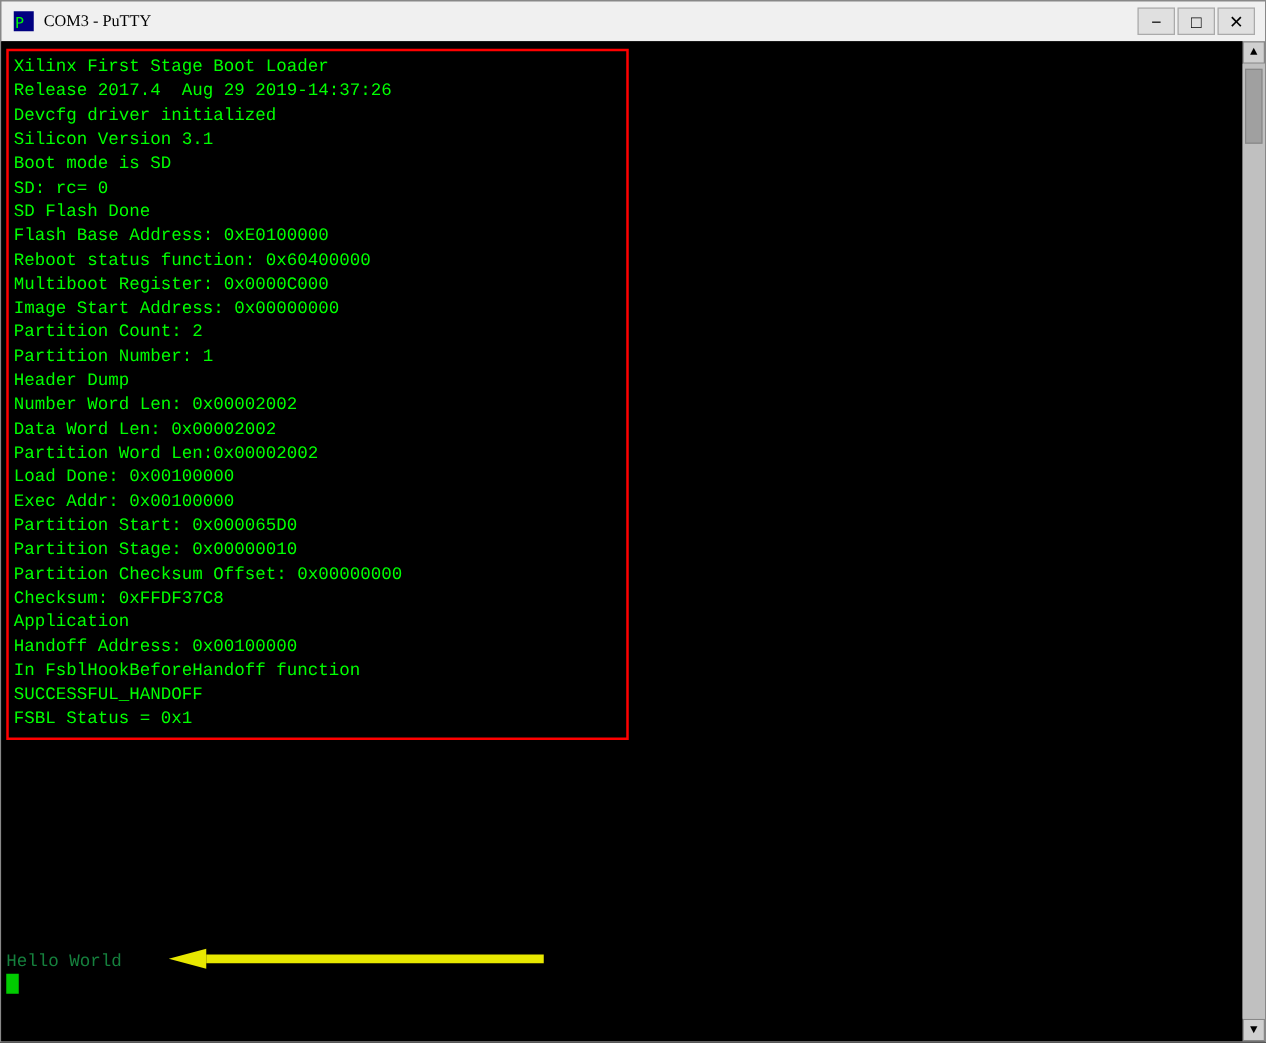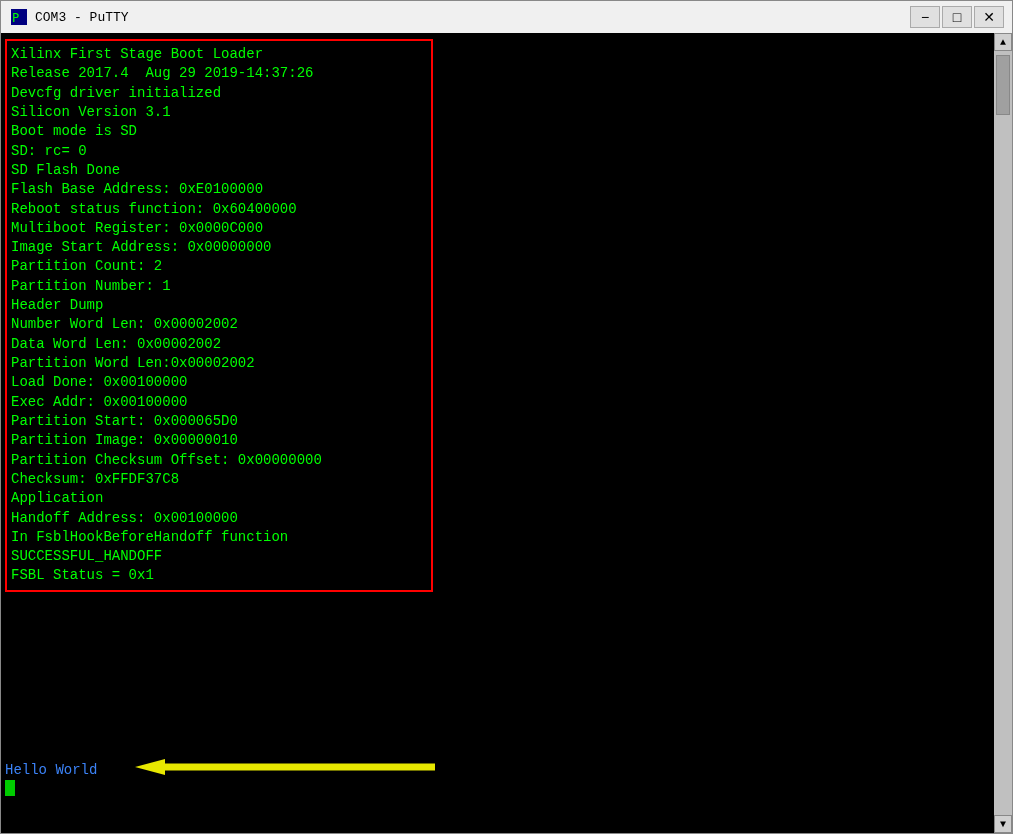--- a/index.html
+++ b/index.html
@@ -33,21 +33,21 @@
 
     .title-bar-icon {
       width: 20px;
       height: 20px;
       flex-shrink: 0;
     }
 
     .title-bar-title {
       flex: 1;
       font-size: 13px;
-      font-family: Liberation Mono, monospace;
+      font-family: Liberation Serif, serif;
       color: #000;
     }
 
     .title-bar-buttons {
       display: flex;
       gap: 2px;
     }
 
     .title-btn {
       width: 30px;
@@ -81,32 +81,32 @@
       overflow: hidden;
       position: relative;
     }
 
     .red-box {
       position: absolute;
       top: 6px;
       left: 4px;
       border: 2px solid red;
       padding: 4px;
-      width: 428px;
+      width: 498px;
     }
 
     .terminal-line {
       white-space: pre;
       color: #00ff00;
       display: block;
       line-height: 1.38;
     }
 
     .hello-world-line {
-      color: #3b82f6;
+      color: #15803d;
       white-space: pre;
     }
 
     .cursor-block {
       width: 10px;
       height: 16px;
       background: #00cc00;
       display: inline-block;
     }
 
@@ -187,21 +187,21 @@
         <span class="terminal-line">Image Start Address: 0x00000000</span>
         <span class="terminal-line">Partition Count: 2</span>
         <span class="terminal-line">Partition Number: 1</span>
         <span class="terminal-line">Header Dump</span>
         <span class="terminal-line">Number Word Len: 0x00002002</span>
         <span class="terminal-line">Data Word Len: 0x00002002</span>
         <span class="terminal-line">Partition Word Len:0x00002002</span>
         <span class="terminal-line">Load Done: 0x00100000</span>
         <span class="terminal-line">Exec Addr: 0x00100000</span>
         <span class="terminal-line">Partition Start: 0x000065D0</span>
-        <span class="terminal-line">Partition Image: 0x00000010</span>
+        <span class="terminal-line">Partition Stage: 0x00000010</span>
         <span class="terminal-line">Partition Checksum Offset: 0x00000000</span>
         <span class="terminal-line">Checksum: 0xFFDF37C8</span>
         <span class="terminal-line">Application</span>
         <span class="terminal-line">Handoff Address: 0x00100000</span>
         <span class="terminal-line">In FsblHookBeforeHandoff function</span>
         <span class="terminal-line">SUCCESSFUL_HANDOFF</span>
         <span class="terminal-line">FSBL Status = 0x1</span>
       </div>
 
       <div style="position: absolute; bottom: 52px; left: 4px; width: 510px;">

